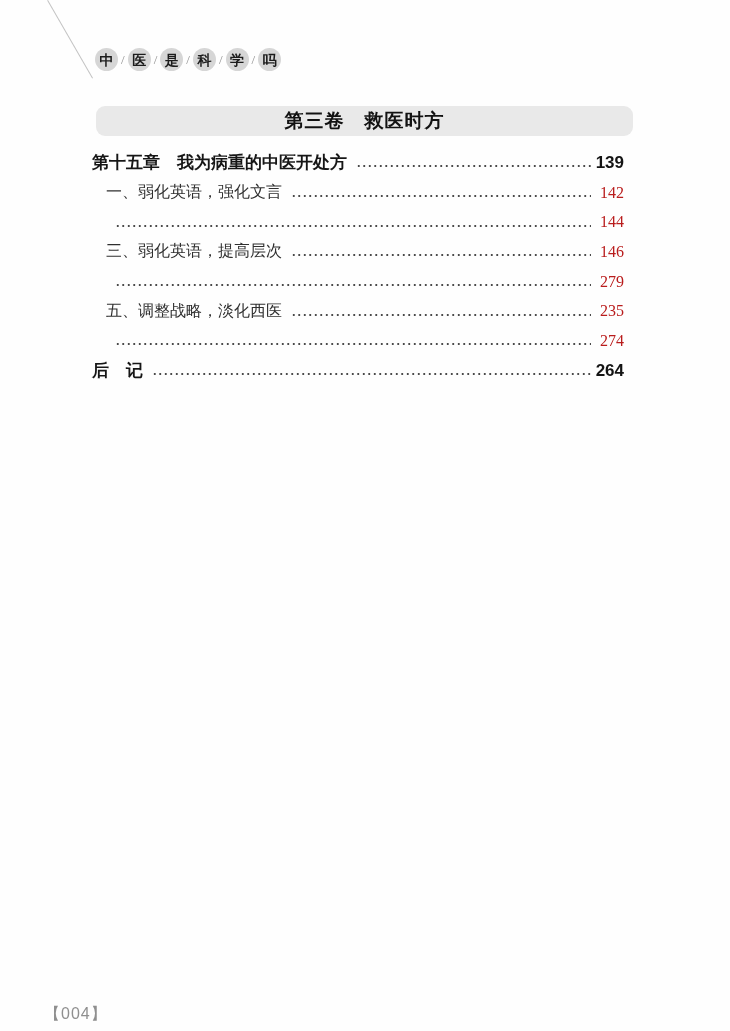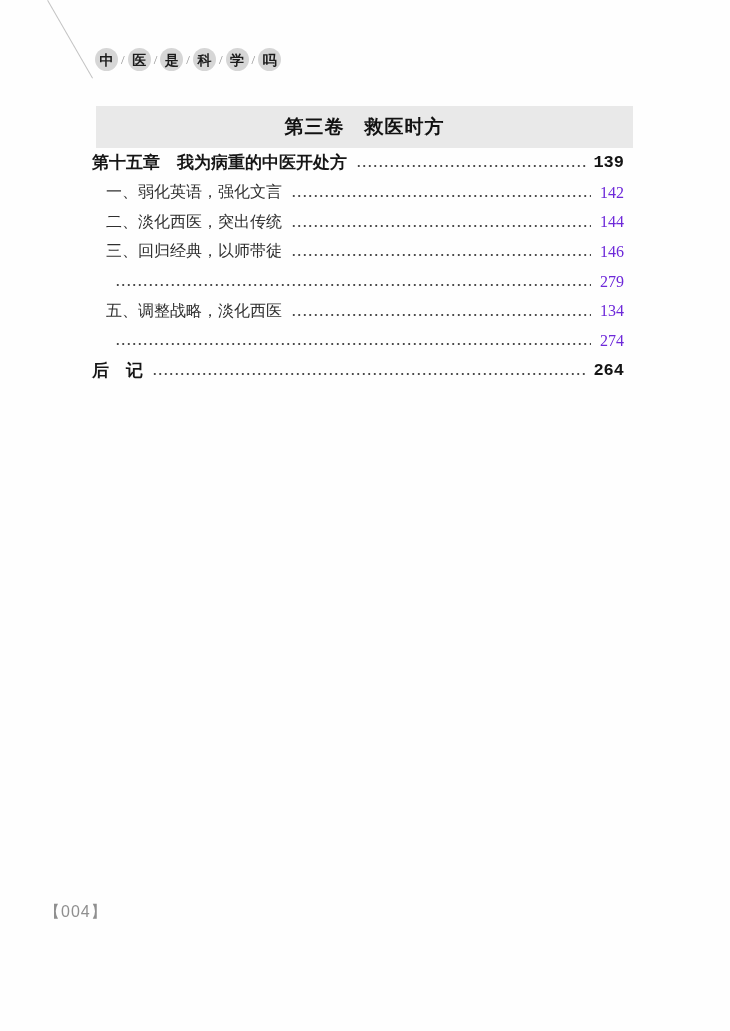--- a/index.html
+++ b/index.html
@@ -52,25 +52,26 @@
     font-size: 13px;
     margin: 0 3px;
     font-family: "Liberation Serif", serif;
   }
   
   .section-banner {
     position: absolute;
     left: 96px;
     top: 106px;
     width: 537px;
-    height: 42px;
+    height: 30px;
     background: #e9e9e9;
     display: flex;
     align-items: center;
     justify-content: center;
+    border-radius: 9px;
   }
   .section-banner span {
     font-size: 19px;
     font-weight: bold;
     color: #121212;
     letter-spacing: 1px;
   }
   
   .toc {
     position: absolute;
@@ -81,21 +82,21 @@
   .toc-row {
     display: flex;
     align-items: center;
     height: 29.7px;
     white-space: nowrap;
   }
   .toc-row.chapter {
     font-weight: bold;
     font-size: 17px;
     color: #161616;
-    font-family: Liberation Mono, monospace;
+    font-family: Liberation Sans, sans-serif;
   }
   .toc-row.item {
     font-size: 16px;
     color: #2f2f2f;
     font-family: "Liberation Serif", serif;
     padding-left: 14px;
     justify-content: flex-end;
   }
   .toc-label { flex: 0 0 auto; }
   .dot-leader {
@@ -108,26 +109,26 @@
     background-repeat: repeat-x;
     background-position: 0 50%;
     margin-top: 7px;
   }
   .toc-page {
     flex: 0 0 auto;
     min-width: 28px;
     text-align: right;
   }
   .toc-row.chapter .toc-page { color: #141414; }
-  .toc-row.item .toc-page { color: #6d28d9; }
+  .toc-row.item .toc-page { color: #b91c1c; }
   
   .footer {
     position: absolute;
     left: 44px;
-    top: 902px;
+    top: 1004px;
     color: #8f8f8f;
     font-size: 16px;
     letter-spacing: 1px;
     font-family: "Liberation Sans", sans-serif;
   }
 </style>
 </head>
 <body>
 
 <div class="page">
@@ -158,40 +159,39 @@
     <span class="toc-page">139</span>
   </div>
 
   <div class="toc-row item">
     <span class="toc-label">一、弱化英语，强化文言</span>
     <span class="dot-leader"></span>
     <span class="toc-page">142</span>
   </div>
 
   <div class="toc-row item">
-    <span class="toc-label">二、淡化西医，突出传统</span>
     <span class="dot-leader"></span>
     <span class="toc-page">144</span>
   </div>
 
   <div class="toc-row item">
-    <span class="toc-label">三、回归经典，以师带徒</span>
+    <span class="toc-label">三、弱化英语，提高层次</span>
     <span class="dot-leader"></span>
     <span class="toc-page">146</span>
   </div>
 
   <div class="toc-row item">
     <span class="dot-leader"></span>
     <span class="toc-page">279</span>
   </div>
 
   <div class="toc-row item">
     <span class="toc-label">五、调整战略，淡化西医</span>
     <span class="dot-leader"></span>
-    <span class="toc-page">134</span>
+    <span class="toc-page">235</span>
   </div>
 
   <div class="toc-row item">
     <span class="dot-leader"></span>
     <span class="toc-page">274</span>
   </div>
 
   <div class="toc-row chapter">
     <span class="toc-label">后　记</span>
     <span class="dot-leader"></span>

